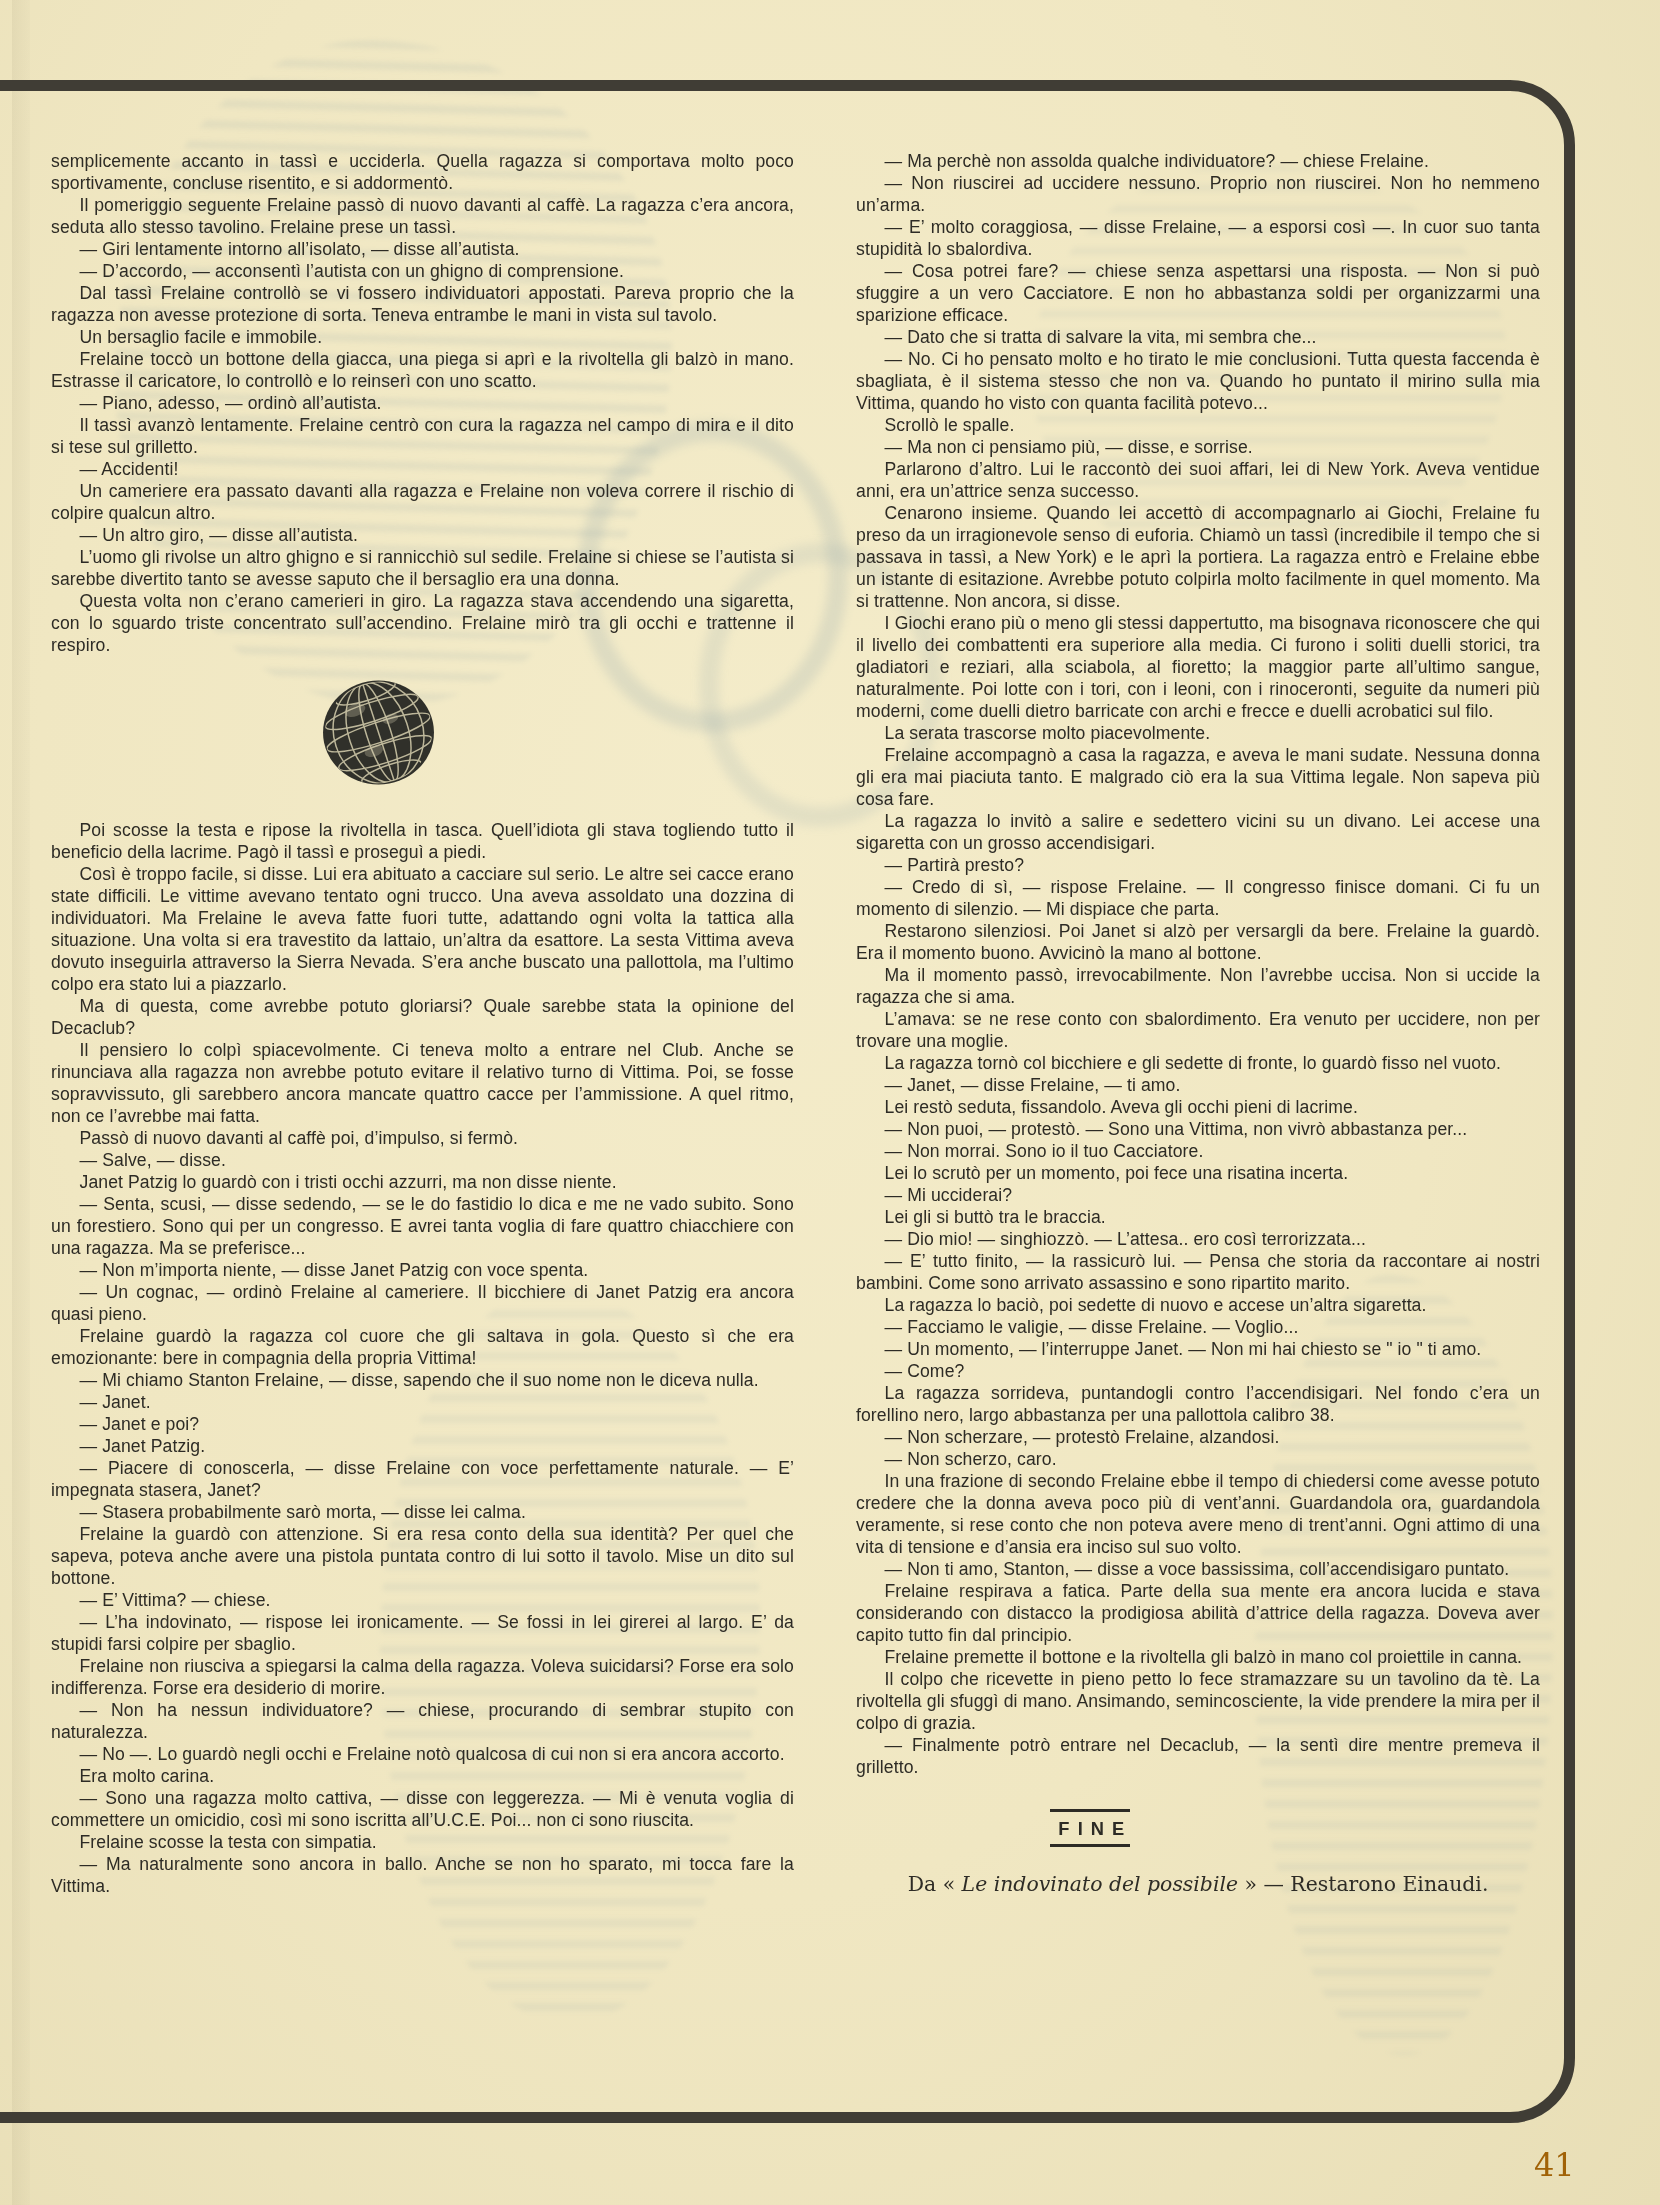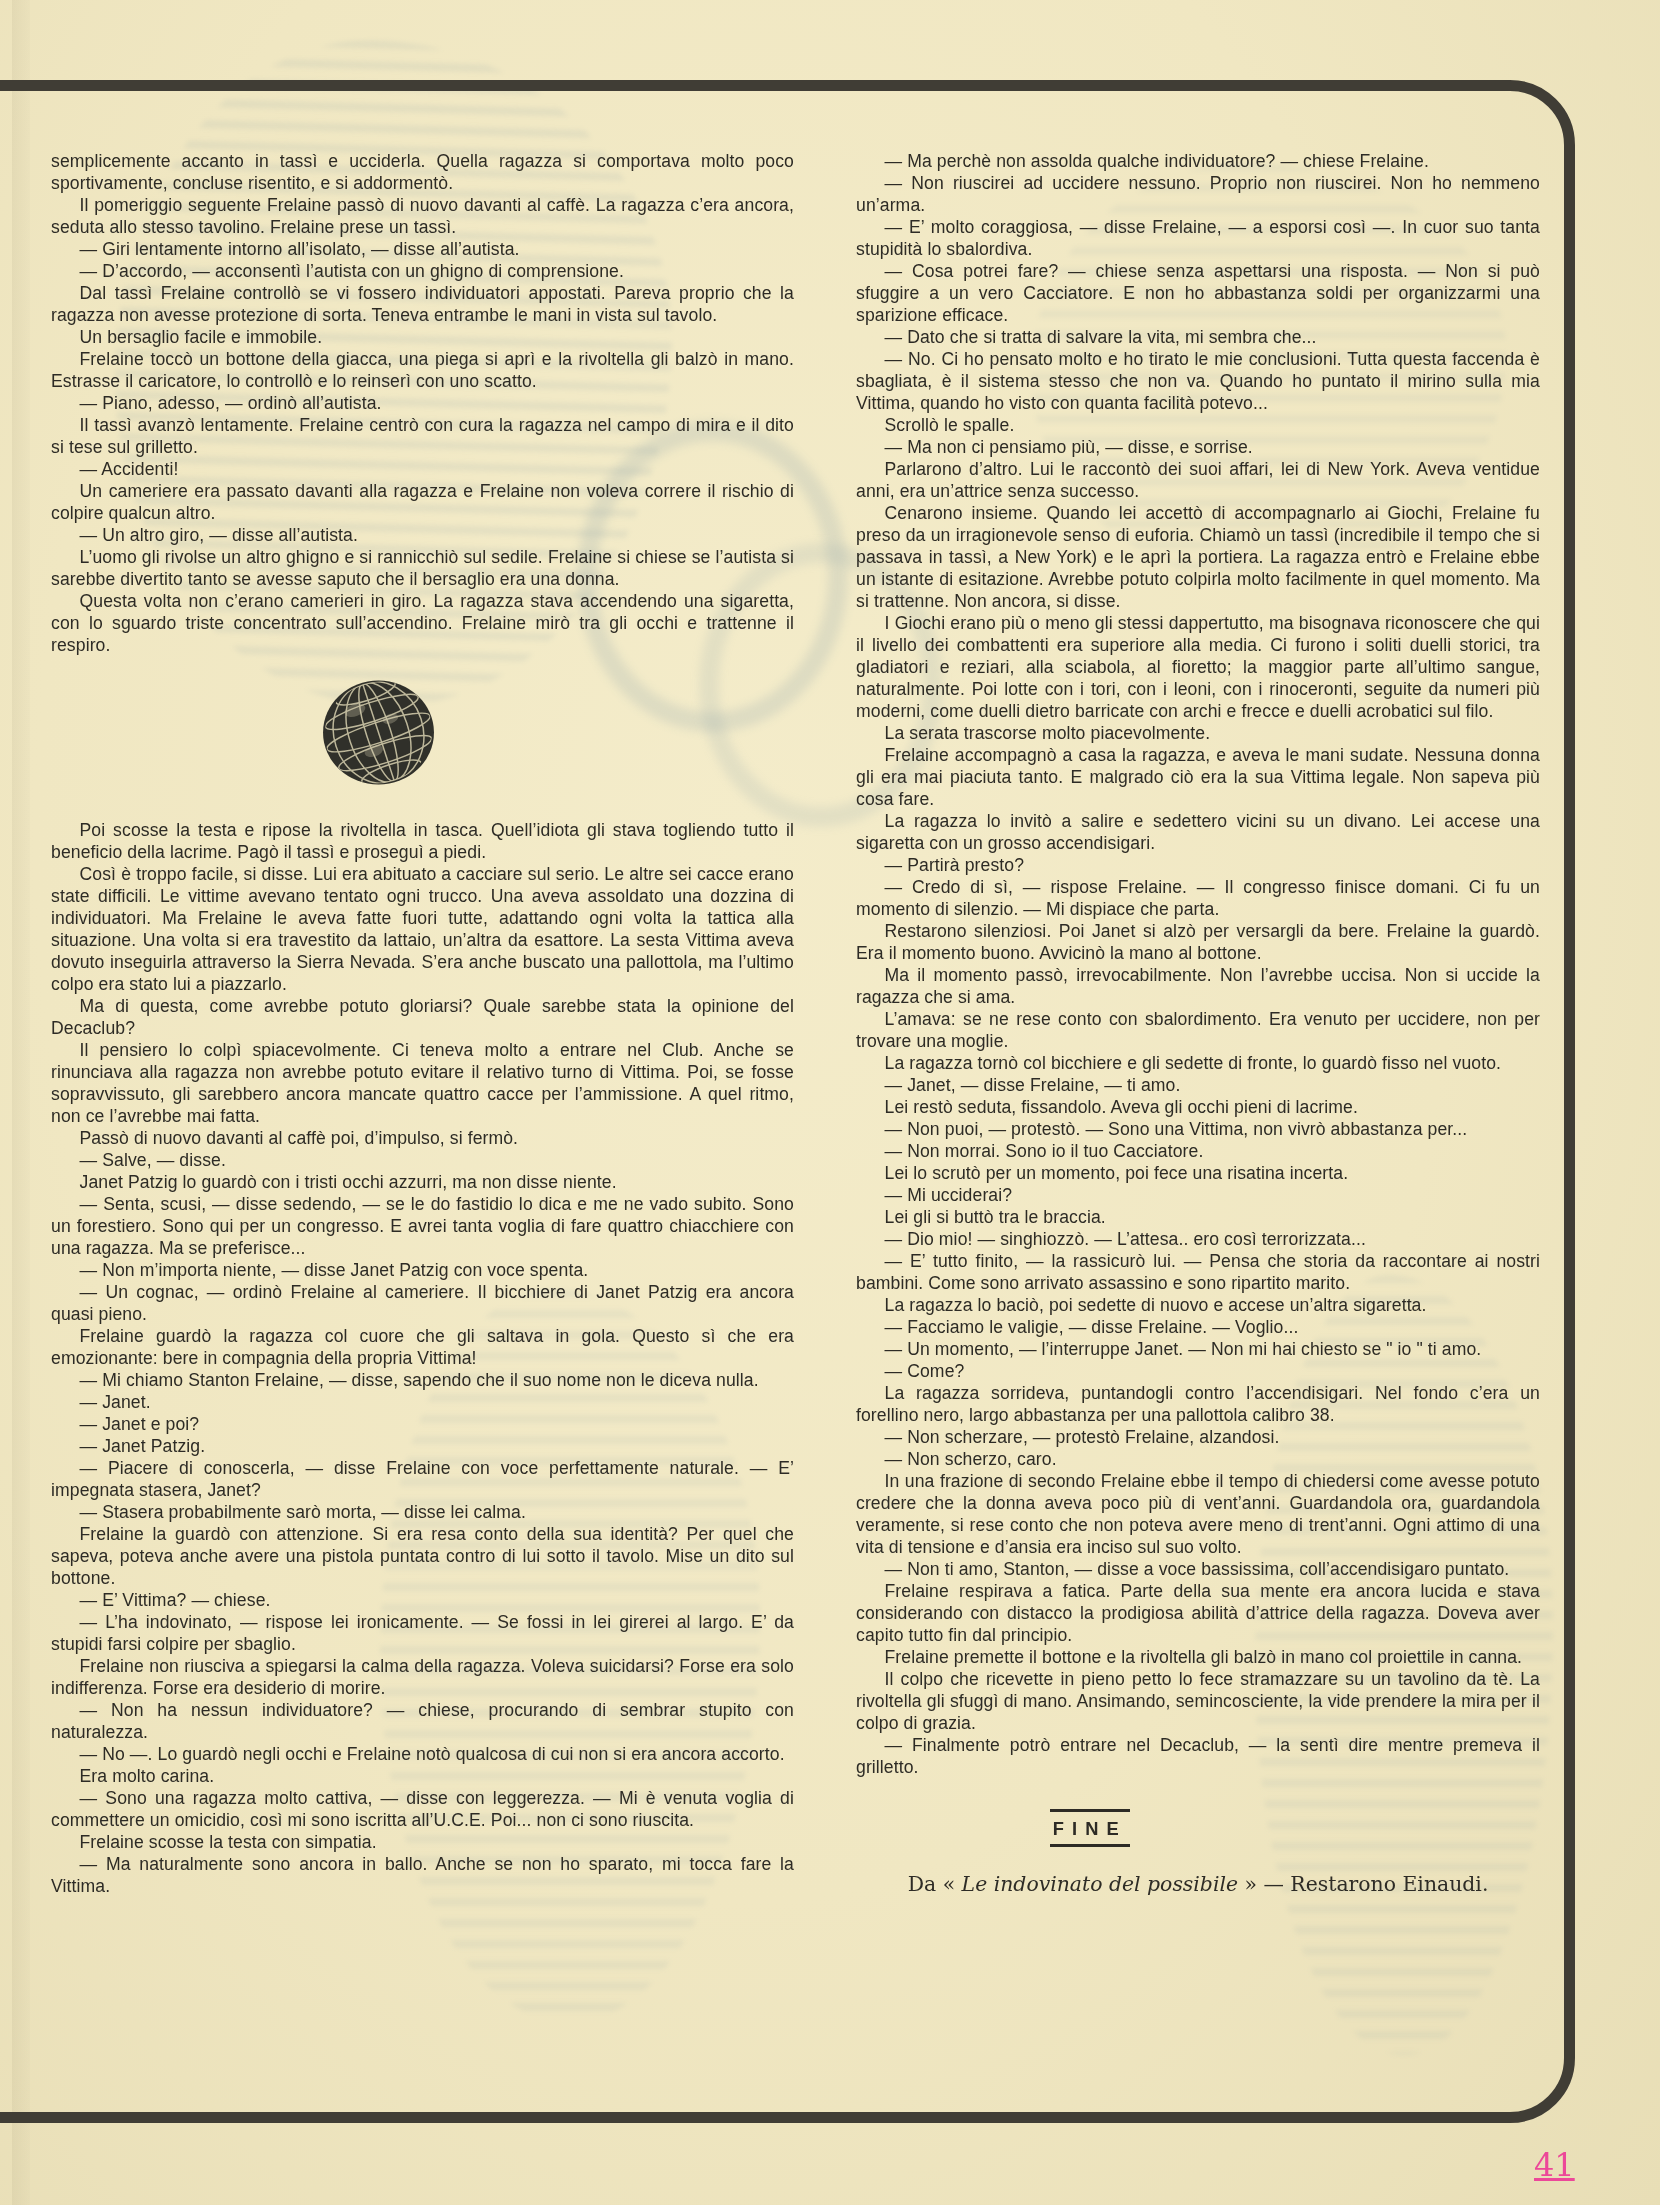--- a/index.html
+++ b/index.html
@@ -29,33 +29,33 @@
 
   .para {
     margin:0; text-indent:28.5px; text-align:justify; hyphens:auto;
     font-size:17.6px; line-height:22px; color:#2d2b25; letter-spacing:0.1px;
   }
   .para.no-indent { text-indent:0; }
 
   .globe-wrap { position:relative; height:163px; }
   .globe-wrap svg { position:absolute; left:270px; top:22px; }
 
-  .fine { width:80px; margin:31px 0 0 194px; text-align:left; }
+  .fine { width:80px; margin:31px 0 0 194px; text-align:center; }
   .fine-rule { height:3.4px; background:#2d2b25; }
   .fine-label {
     font-weight:bold; font-size:18.3px; color:#2d2b25;
     letter-spacing:8.1px; margin-right:-8.1px; padding:5.4px 0 4.1px 2.7px;
   }
   .attribution {
     margin-top:24.4px; text-align:center;
     font-family:"DejaVu Serif", serif; font-size:20.4px; color:#2e2c26;
   }
   .page-number {
     position:absolute; left:1534px; top:2146px;
-    font-family:"DejaVu Serif", serif; font-size:32px; color:#ec4899;text-decoration:underline;
+    font-family:"DejaVu Serif", serif; font-size:32px; color:#a16207;
   }
   
   .crease { position:absolute; left:12.2px; top:0; width:17.6px; height:2205px;
     background:linear-gradient(to right, rgba(90,80,50,0.07), rgba(90,80,50,0.02)); }
 </style>
 </head>
 <body>
 
 <div class="page">
 

